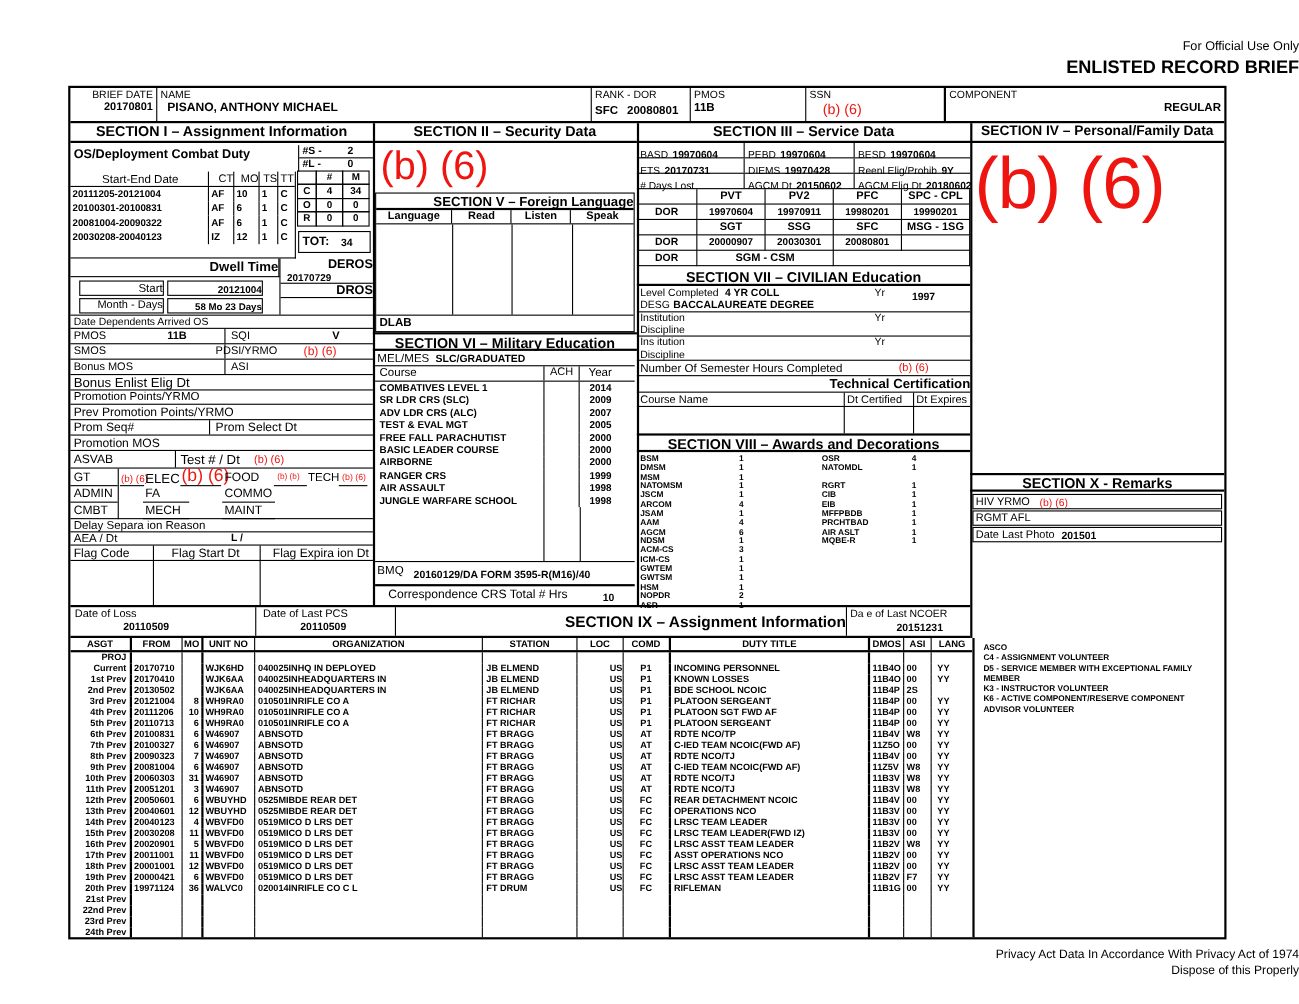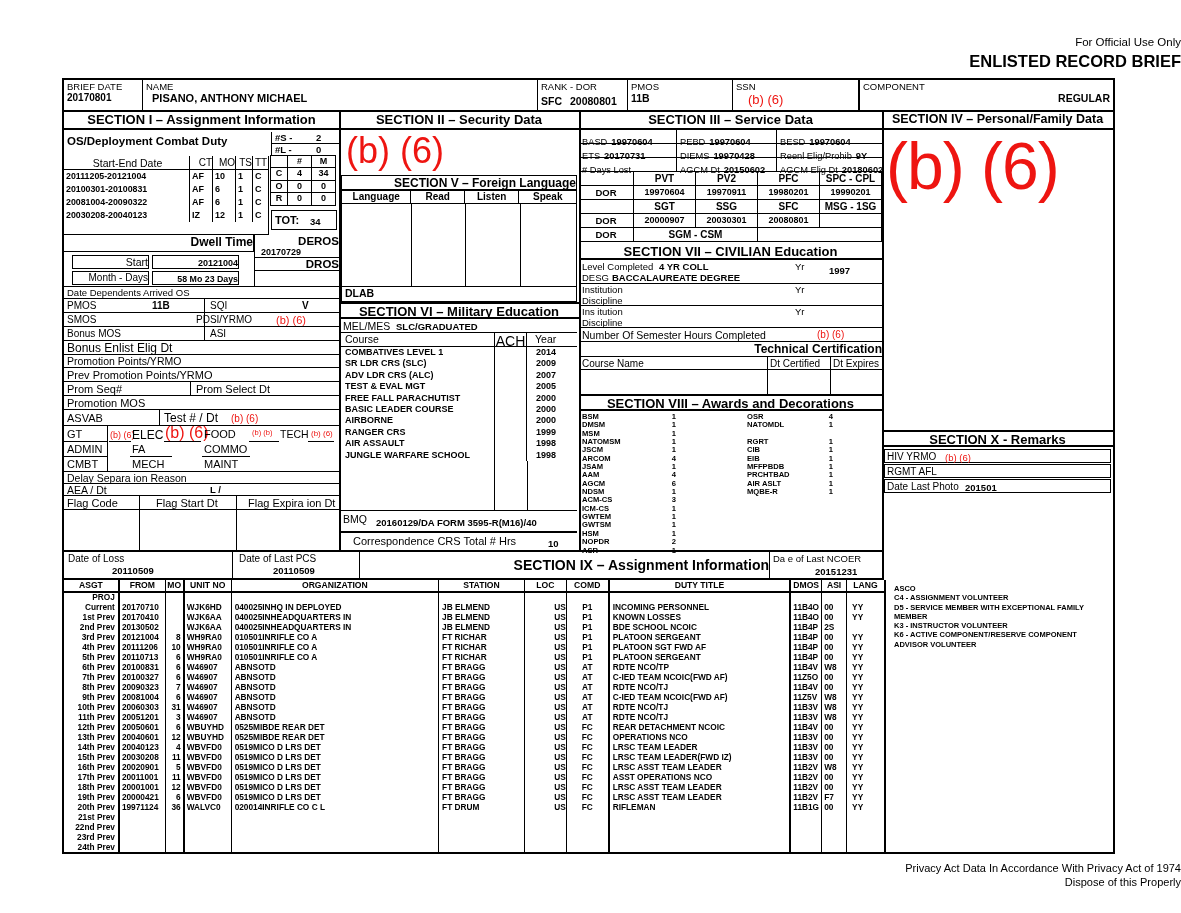--- a/index.html
+++ b/index.html
@@ -102,21 +102,21 @@
 <body>
 
 <div class="page">
 
   <div class="ab ctr" style="left:0;top:36px;width:100%;font-size:11.5px;">For Official Use Only</div>
   <div class="ab ctr b" style="left:0;top:52px;width:100%;font-size:16.5px;">ENLISTED RECORD BRIEF</div>
 
   <div class="form">
 
     <div class="hdr">
-      <div class="hc" style="width:78px;">
+      <div class="hc" style="width:78px;text-align:right;">
         <div class="lb">BRIEF DATE</div>
         <div class="b" style="font-size:10px;">20170801</div>
       </div>
       <div class="hc" style="width:395px;">
         <div class="lb">NAME</div>
         <div class="b" style="font-size:11px;padding-left:6px;">PISANO, ANTHONY MICHAEL</div>
       </div>
       <div class="hc" style="width:90px;">
         <div class="lb">RANK - DOR</div>
         <span class="ab b" style="left:3px;top:15px;font-size:10.5px;">SFC</span>
@@ -347,21 +347,21 @@
       <div class="b" style="font-size:10.5px;padding-left:3px;">DLAB</div>
     </div>
 
     <div class="sech" style="left:275px;top:222px;width:240px;height:17px;border-top:2px solid #000;">SECTION VI  –  Military Education</div>
     <div class="ab" style="left:277px;top:239px;width:236px;height:14px;border-bottom:1px solid #000;">
       <span class="ab" style="left:2px;top:1px;font-size:10.5px;">MEL/MES</span>
       <span class="ab b" style="left:55px;top:2px;font-size:9.5px;">SLC/GRADUATED</span>
     </div>
     <div class="ab" style="left:277px;top:253px;width:236px;height:14px;border-bottom:1px solid #000;display:flex;">
       <span style="width:153px;padding-left:4px;font-size:10.5px;">Course</span>
-      <span style="width:32px;border-left:1px solid #000;font-size:14px;text-align:center;">ACH</span>
+      <span style="width:32px;border-left:1px solid #000;font-size:10px;text-align:center;">ACH</span>
       <span style="width:51px;border-left:1px solid #000;font-size:10.5px;padding-left:8px;">Year</span>
     </div>
     <div class="ab" style="left:277px;top:267px;width:236px;">
         <div class="crow">
         <span>COMBATIVES LEVEL 1</span>
           <span></span>
           <span>2014</span>
       </div>
         <div class="crow">
         <span>SR LDR CRS (SLC)</span>

